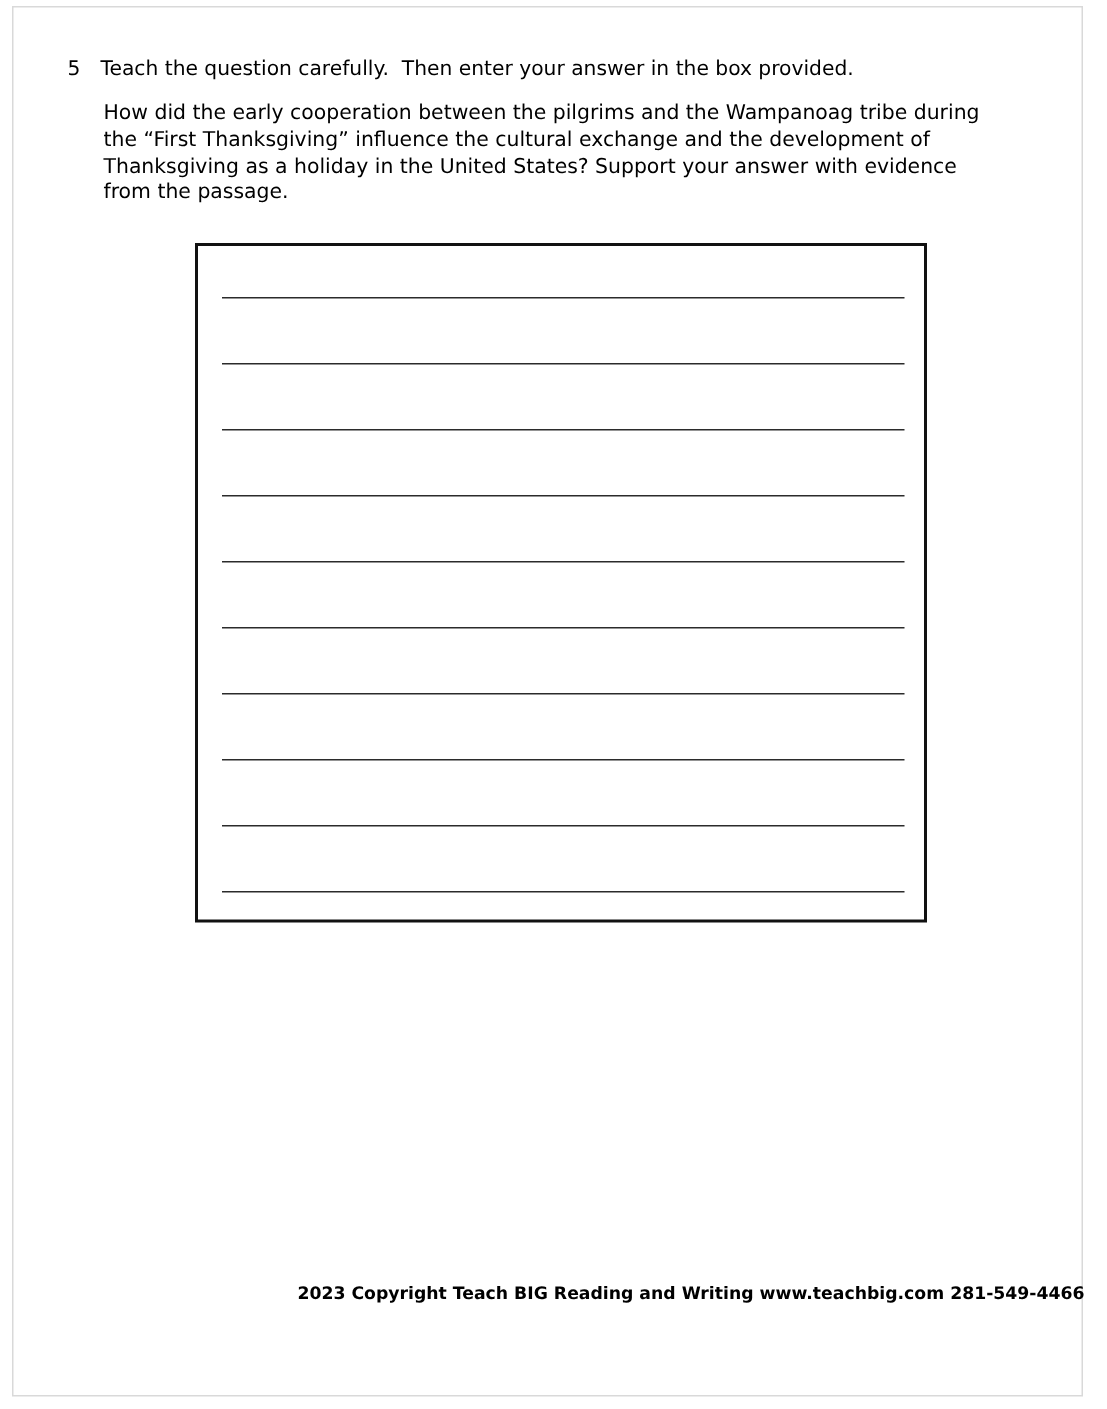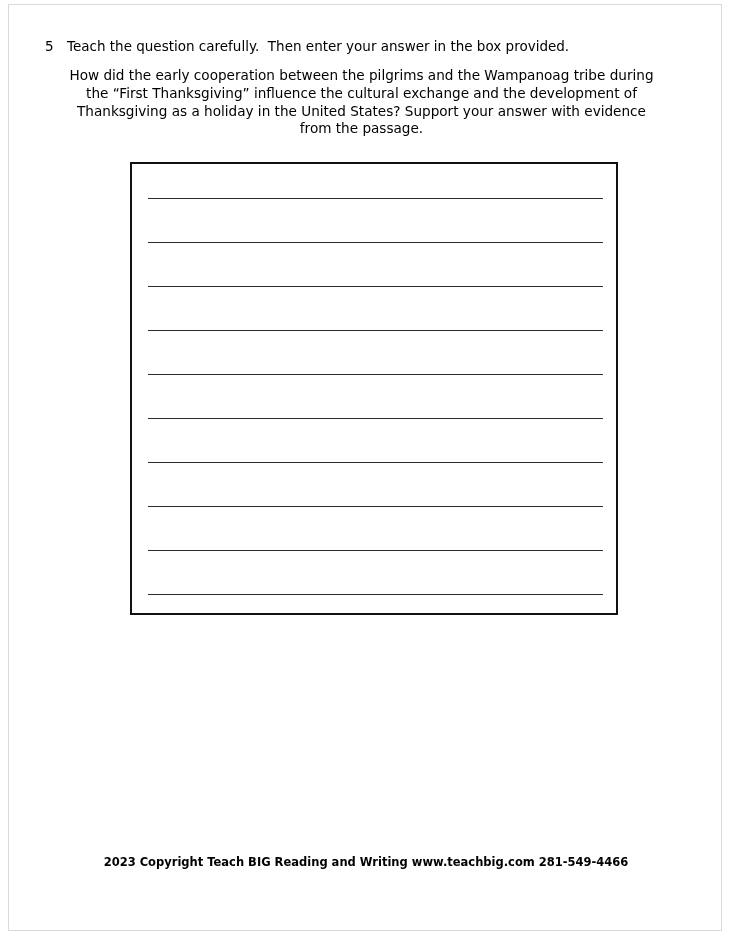--- a/index.html
+++ b/index.html
@@ -47,21 +47,21 @@
     white-space: pre;
   }
   .q-prompt {
     position: absolute;
     left: 60px;
     top: 62px;
     width: 585px;
     font-size: 13.6px;
     line-height: 17.8px;
     color: #000;
-    text-align: center;
+    text-align: left;
   }
   .answer-box {
     position: absolute;
     left: 121px;
     top: 157px;
     width: 488px;
     height: 453px;
     border: 2px solid #111111;
     box-sizing: border-box;
     background: #ffffff;
@@ -78,21 +78,21 @@
     left: 0;
     width: 455px;
     height: 0;
     border-top: 1px solid #2b2b2b;
   }
   .footer {
     position: absolute;
     left: 0;
     top: 850px;
     width: 714px;
-    text-align: center;
+    text-align: right;
     font-size: 11.5px;
     font-weight: bold;
     color: #000;
   }
 </style>
 </head>
 <body>
 
 <div class="page">
 

